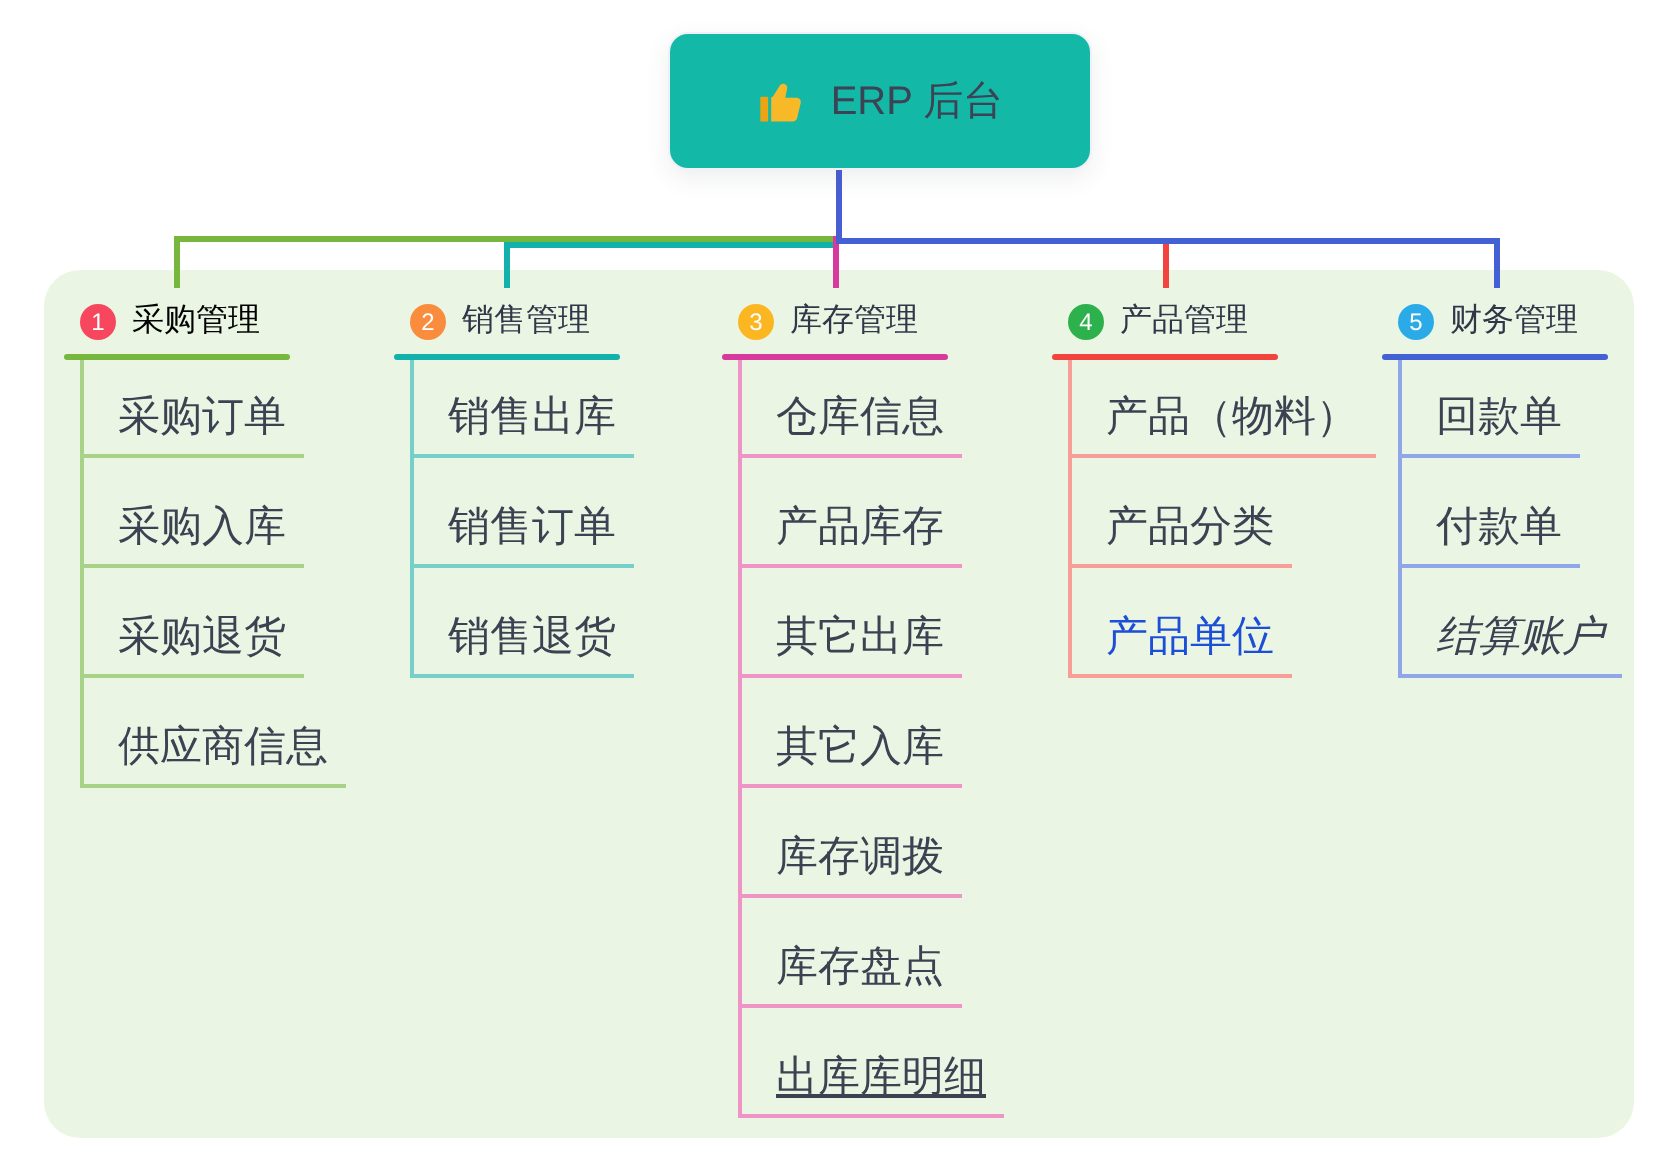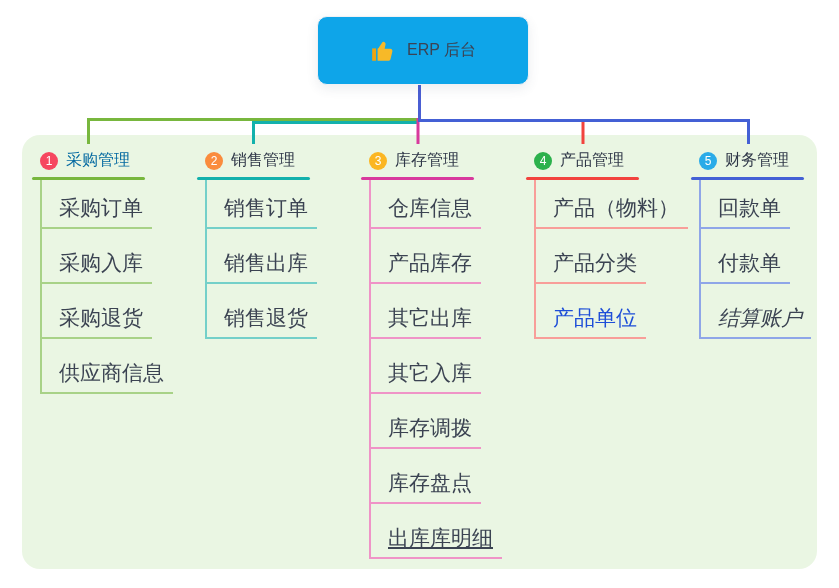--- a/index.html
+++ b/index.html
@@ -6,25 +6,25 @@
   body{
     width:839px;height:588px;position:relative;overflow:hidden;
     background:#ffffff;
     font-family:"Liberation Sans","DejaVu Sans",sans-serif;
   }
   .panel{
     position:absolute;left:22px;top:135px;width:795px;height:434px;
     border-radius:18px;
   }
   .root-node{
-    position:absolute;left:317px;top:16px;width:210px;height:67px;
-    background:#0ea5e9;border:1px solid #f0f1f4;border-radius:10px;
+    position:absolute;left:334px;top:16px;width:210px;height:67px;
+    background:#14b8a6;border:1px solid #f0f1f4;border-radius:10px;
     box-shadow:0 4px 12px rgba(55,65,90,.09);
     display:flex;align-items:center;justify-content:center;gap:11px;
-    font-size:16px;font-weight:500;cursor:default;
+    font-size:20px;font-weight:500;cursor:default;
   }
   svg.bus{position:absolute;left:0;top:0;pointer-events:none;}
   .branch{position:absolute;top:144px;width:113px;}
   .branch-header{
     height:33px;display:flex;align-items:center;gap:8px;padding-left:8px;
     white-space:nowrap;cursor:default;
   }
   .badge{
     width:18px;height:18px;border-radius:50%;flex:0 0 18px;
     color:#fff;font-size:12px;line-height:18px;text-align:center;
@@ -60,40 +60,40 @@
       <path class="thumb-dark" d="M2 9.6h3.6V21H2z" fill="#eda412"></path>
       <path class="thumb-main" d="M7 21h9.9c1 0 1.87-.69 2.08-1.67l1.66-6.9c.3-1.25-.65-2.43-1.94-2.43h-5.2l.88-4.18c.21-1-.44-1.98-1.44-2.2-.79-.18-1.6.18-2 .88L7.9 9.3l-.9.7z" fill="#f7b928"></path>
     </svg>
   </span>
   <span>ERP 后台</span>
 </div>
 
   <div class="branch" style="left: 32px;">
     <div class="branch-header">
       <span class="badge" style="background: rgb(246, 71, 95);">1</span>
-      <span class="branch-title" style="color: #0369a1;">采购管理</span>
+      <span class="branch-title" style="color: #000000;">采购管理</span>
     </div>
     <div class="branch-underline" style="background: rgb(120, 183, 62);"></div>
     <div class="items" style="border-left-color: rgb(168, 210, 135);">
       <div class="item" style="border-bottom-color: rgb(168, 210, 135); color: rgb(59, 67, 82);">采购订单</div>
       <div class="item" style="border-bottom-color: rgb(168, 210, 135); color: rgb(59, 67, 82);">采购入库</div>
       <div class="item" style="border-bottom-color: rgb(168, 210, 135); color: rgb(59, 67, 82);">采购退货</div>
       <div class="item" style="border-bottom-color: rgb(168, 210, 135); color: rgb(59, 67, 82);">供应商信息</div>
     </div>
   </div>
 
   <div class="branch" style="left: 197px;">
     <div class="branch-header">
       <span class="badge" style="background: rgb(250, 140, 61);">2</span>
       <span class="branch-title" style="color: rgb(47, 55, 72);">销售管理</span>
     </div>
     <div class="branch-underline" style="background: rgb(19, 177, 172);"></div>
     <div class="items" style="border-left-color: rgb(116, 208, 201);">
+      <div class="item" style="border-bottom-color: rgb(116, 208, 201); color: rgb(59, 67, 82);">销售出库</div>
       <div class="item" style="border-bottom-color: rgb(116, 208, 201); color: rgb(59, 67, 82);">销售订单</div>
-      <div class="item" style="border-bottom-color: rgb(116, 208, 201); color: rgb(59, 67, 82);">销售出库</div>
       <div class="item" style="border-bottom-color: rgb(116, 208, 201); color: rgb(59, 67, 82);">销售退货</div>
     </div>
   </div>
 
   <div class="branch" style="left: 361px;">
     <div class="branch-header">
       <span class="badge" style="background: rgb(251, 182, 34);">3</span>
       <span class="branch-title" style="color: rgb(47, 55, 72);">库存管理</span>
     </div>
     <div class="branch-underline" style="background: rgb(216, 57, 157);"></div>

